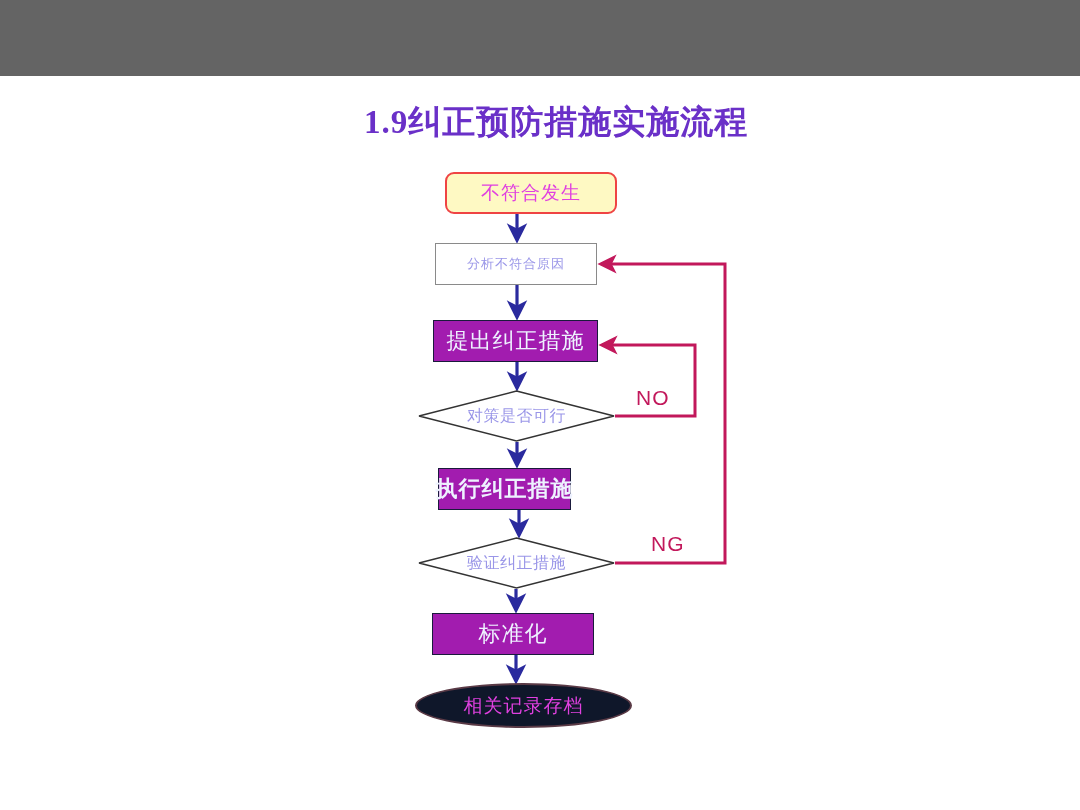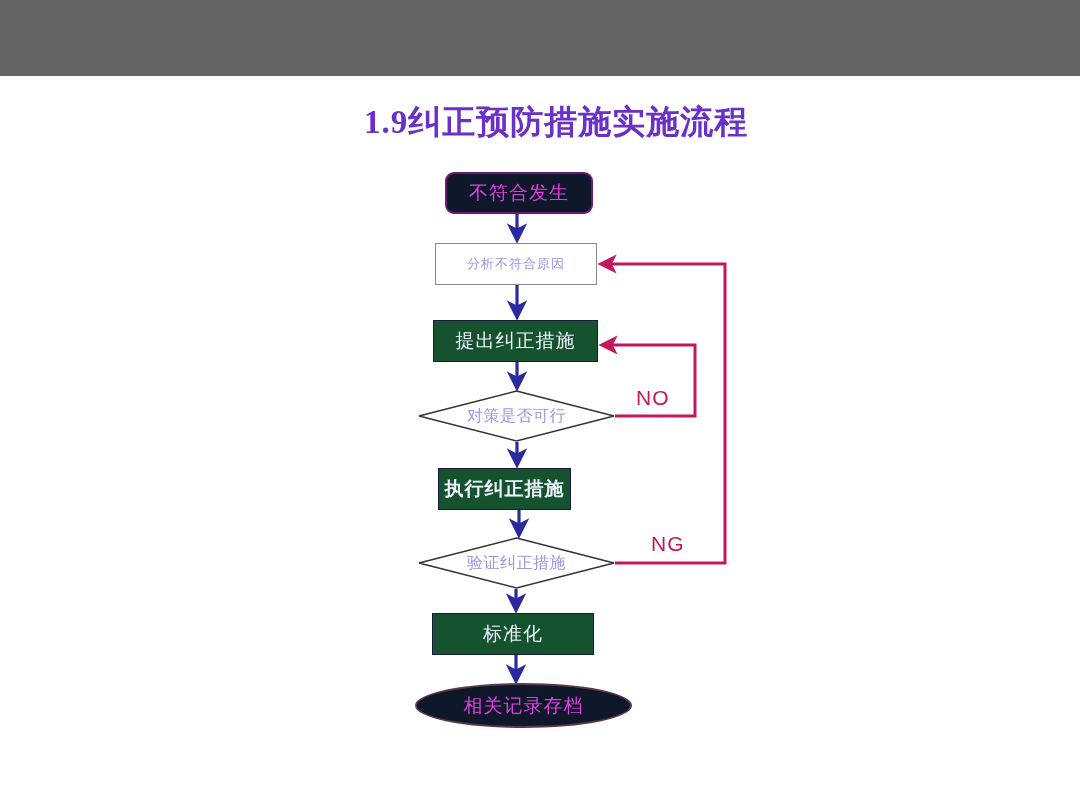--- a/index.html
+++ b/index.html
@@ -55,45 +55,45 @@
     align-items: center;
     justify-content: center;
     box-sizing: border-box;
     text-align: center;
     white-space: nowrap;
     font-family: "Liberation Serif", "DejaVu Serif", serif;
   }
   .node-start {
     left: 445px;
     top: 172px;
-    width: 148px;
-    height: 42px;
-    background: #0f172a;
-    border: 2px solid #701a75;
+    width: 172px;
+    height: 42px;
+    background: #fef9c3;
+    border: 2px solid #ef4444;
     border-radius: 9px;
     color: #e040e0;
     font-size: 19px;
     letter-spacing: 1px;
   }
   .node-plain {
     left: 435px;
     top: 243px;
     width: 162px;
     height: 42px;
     background: #ffffff;
     border: 1.5px solid #8a8a8a;
     color: #9a96e8;
     font-size: 13px;
     letter-spacing: 1px;
   }
   .node-blue {
-    background: #14532d;
+    background: #a21caf;
     border: 1.5px solid #1a1a3c;
     color: #eef2ff;
-    font-size: 19px;
+    font-size: 22px;
     letter-spacing: 1px;
   }
   .node-propose {
     left: 433px;
     top: 320px;
     width: 165px;
     height: 42px;
   }
   .node-execute {
     left: 438px;

